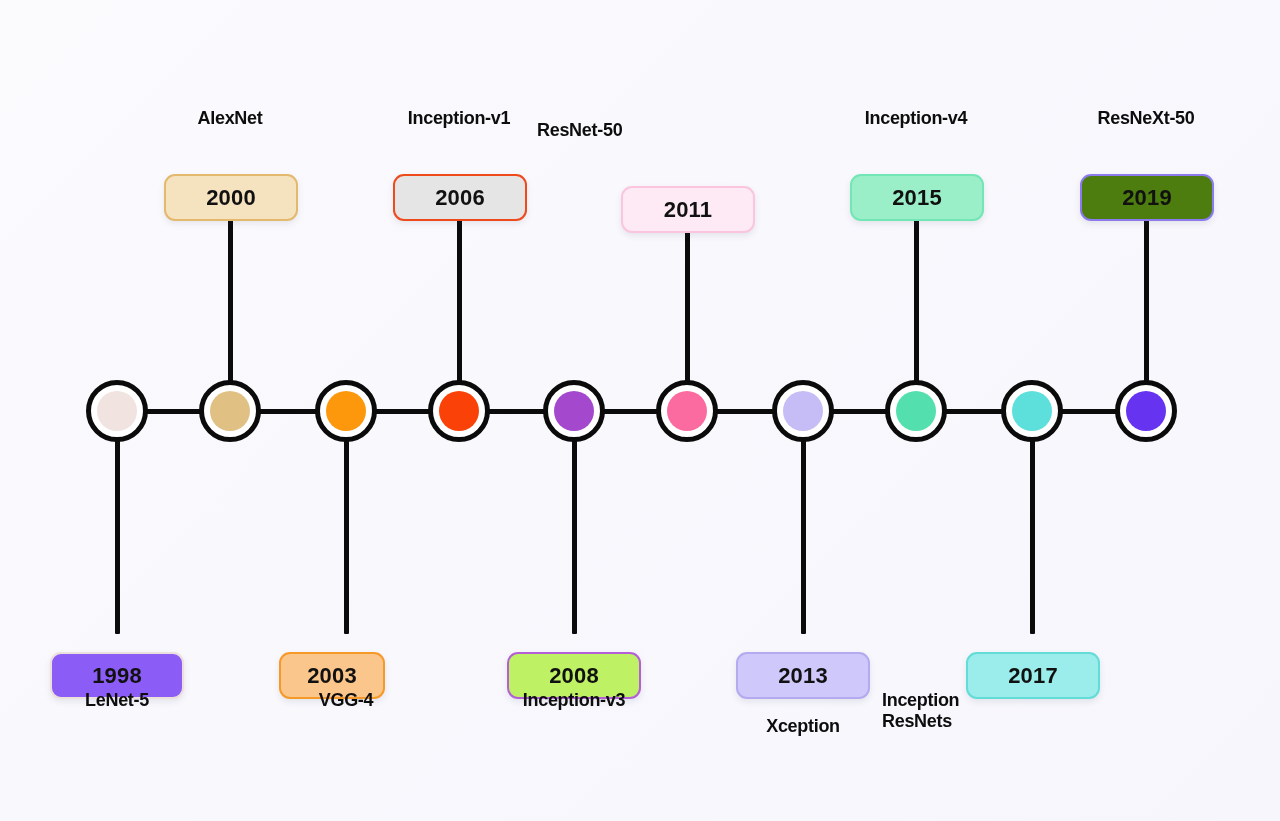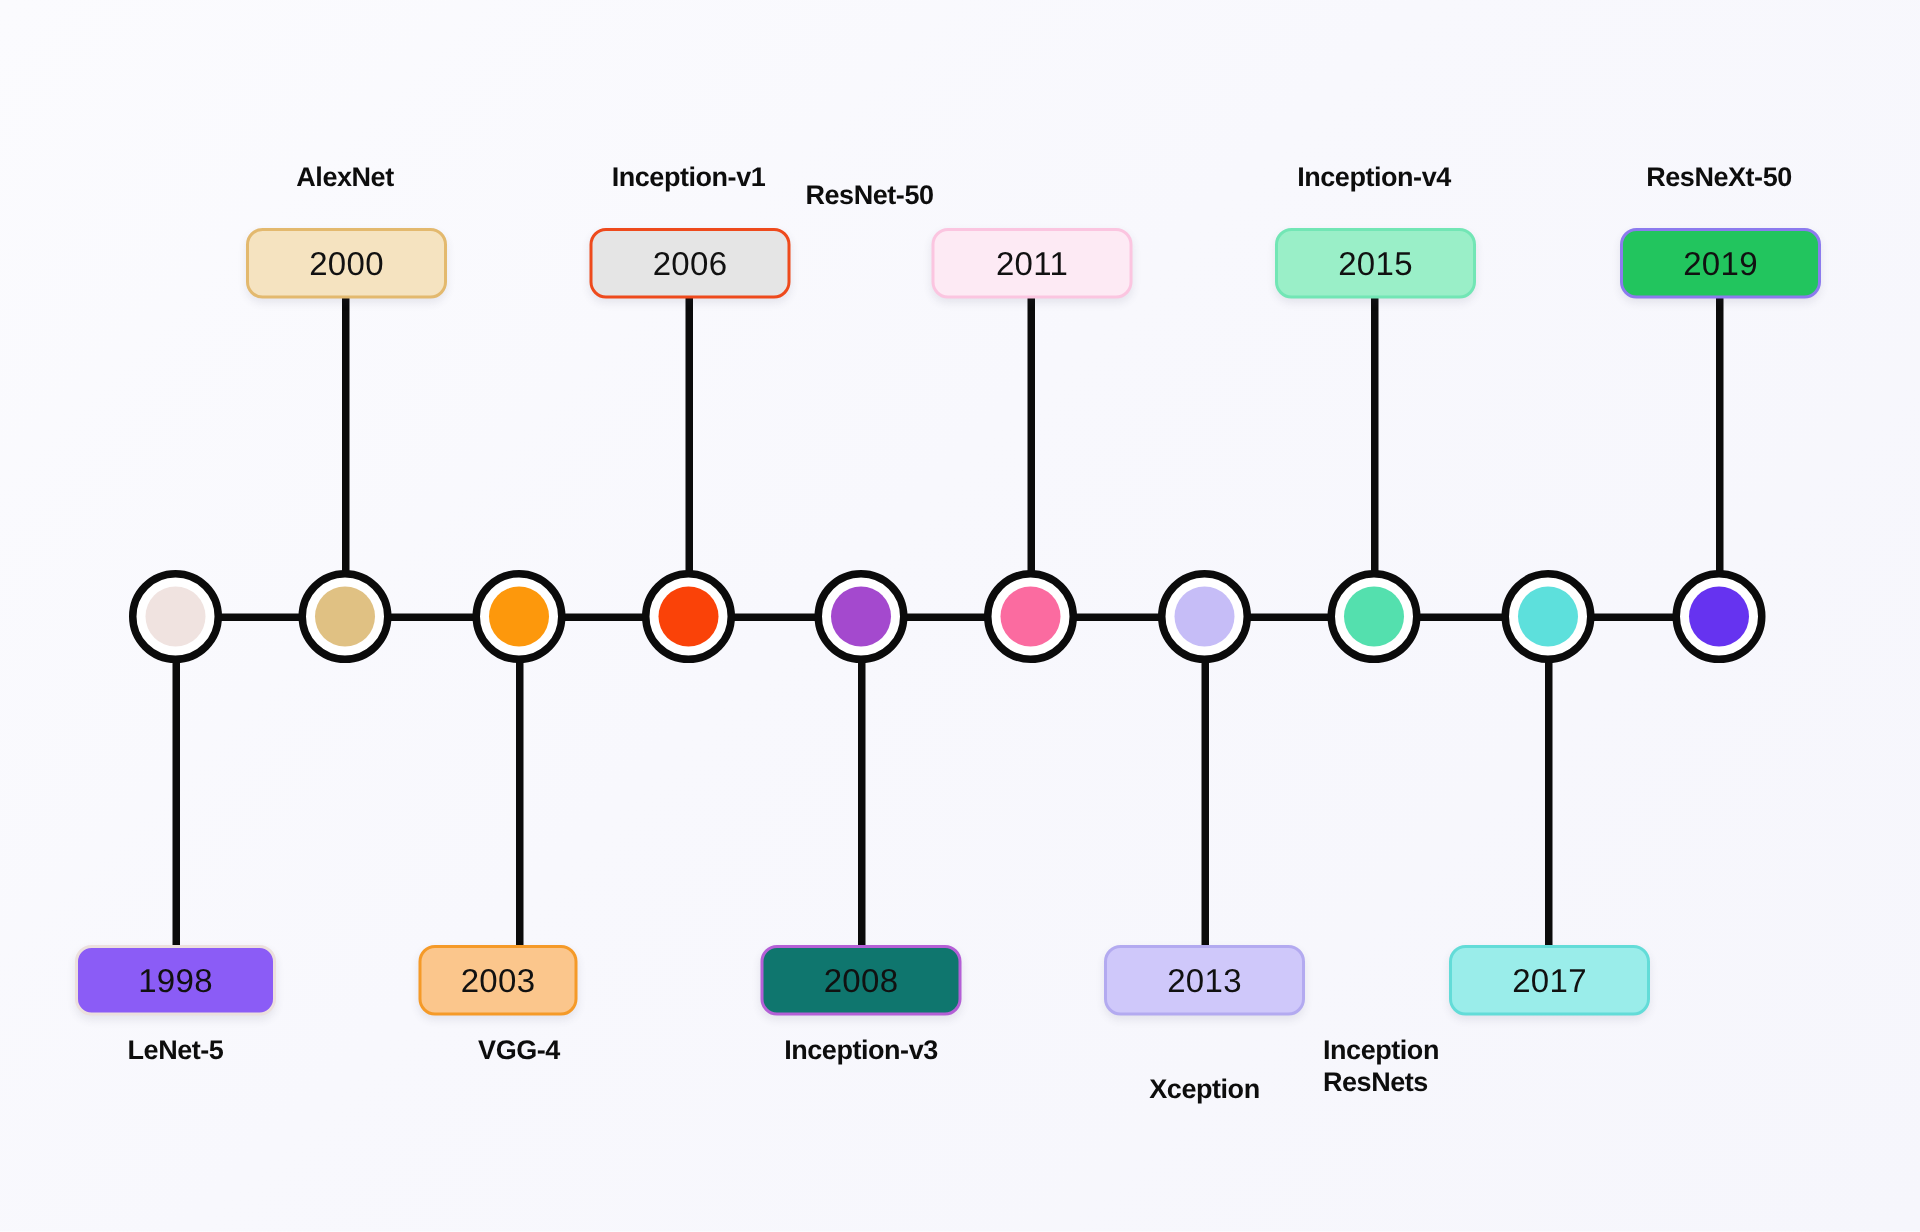--- a/index.html
+++ b/index.html
@@ -58,25 +58,26 @@
   .pill {
     position: absolute;
     height: 47px;
     border-radius: 11px;
     box-sizing: border-box;
     border: 2px solid transparent;
     display: flex;
     align-items: center;
     justify-content: center;
     font-size: 22px;
-    font-weight: 400;
+    font-weight: 700;
     color: #111111;
     letter-spacing: 0.2px;
     box-shadow: 0 3px 6px rgba(60,60,90,0.10);
     z-index: 2;
+    margin-top: 22px;
   }
 
   
   .name {
     position: absolute;
     font-size: 18px;
     font-weight: 700;
     color: #0d0d0d;
     text-align: center;
     letter-spacing: -0.3px;
@@ -142,33 +143,33 @@
       </div>
       <div class="node" style="left: 1115px; top: 380px;">
         <div class="node-dot" style="background: rgb(102, 51, 240);"></div>
       </div>
     </div>
   <div id="top-layer">
       <div class="pill" style="left: 164px; width: 134px; top: 152px; background: rgb(245, 227, 192); border-color: rgb(227, 185, 110);">2000</div>
       <div class="name" style="left: 80px; width: 300px; text-align: center; top: 108px;">AlexNet</div>
       <div class="pill" style="left: 393px; width: 134px; top: 152px; background: #e5e5e5; border-color: rgb(238, 74, 28);">2006</div>
       <div class="name" style="left: 309px; width: 300px; text-align: center; top: 108px;">Inception-v1</div>
-      <div class="pill" style="left: 621px; width: 134px; top: 152px; background: rgb(253, 234, 244); border-color: rgb(251, 197, 224);">2011</div>
+      <div class="pill" style="left: 621px; width: 134px; top: 164px; background: rgb(253, 234, 244); border-color: rgb(251, 197, 224);">2011</div>
       <div class="name" style="left: 537px; width: 300px; text-align: left; top: 120px;">ResNet-50</div>
       <div class="pill" style="left: 850px; width: 134px; top: 152px; background: rgb(154, 239, 200); border-color: rgb(114, 230, 181);">2015</div>
       <div class="name" style="left: 766px; width: 300px; text-align: center; top: 108px;">Inception-v4</div>
-      <div class="pill" style="left: 1080px; width: 134px; top: 152px; background: #22c55e; border-color: rgb(140, 123, 238);">2019</div>
+      <div class="pill" style="left: 1080px; width: 134px; top: 152px; background: #4d7c0f; border-color: rgb(140, 123, 238);">2019</div>
       <div class="name" style="left: 996px; width: 300px; text-align: center; top: 108px;">ResNeXt-50</div>
     </div>
   <div id="bottom-layer">
       <div class="pill" style="left: 50px; width: 134px; top: 630px; background: #8b5cf6; border-color: rgb(236, 224, 221);">1998</div>
       <div class="name" style="left: -33px; width: 300px; text-align: center; top: 690px;">LeNet-5</div>
       <div class="pill" style="left: 279px; width: 106px; top: 630px; background: rgb(251, 198, 140); border-color: rgb(245, 154, 40);">2003</div>
       <div class="name" style="left: 196px; width: 300px; text-align: center; top: 690px;">VGG-4</div>
-      <div class="pill" style="left: 507px; width: 134px; top: 630px; background: #0f766e; border-color: rgb(180, 95, 214);">2008</div>
+      <div class="pill" style="left: 507px; width: 134px; top: 630px; background: #bef264; border-color: rgb(180, 95, 214);">2008</div>
       <div class="name" style="left: 424px; width: 300px; text-align: center; top: 690px;">Inception-v3</div>
       <div class="pill" style="left: 736px; width: 134px; top: 630px; background: rgb(207, 200, 250); border-color: rgb(179, 170, 240);">2013</div>
       <div class="name" style="left: 653px; width: 300px; text-align: center; top: 716px;">Xception</div>
       <div class="pill" style="left: 966px; width: 134px; top: 630px; background: rgb(154, 237, 234); border-color: rgb(99, 220, 216);">2017</div>
       <div class="name" style="left: 882px; width: 300px; text-align: left; top: 690px;">Inception
 ResNets</div>
     </div>
 </div>
 
 </body></html>

